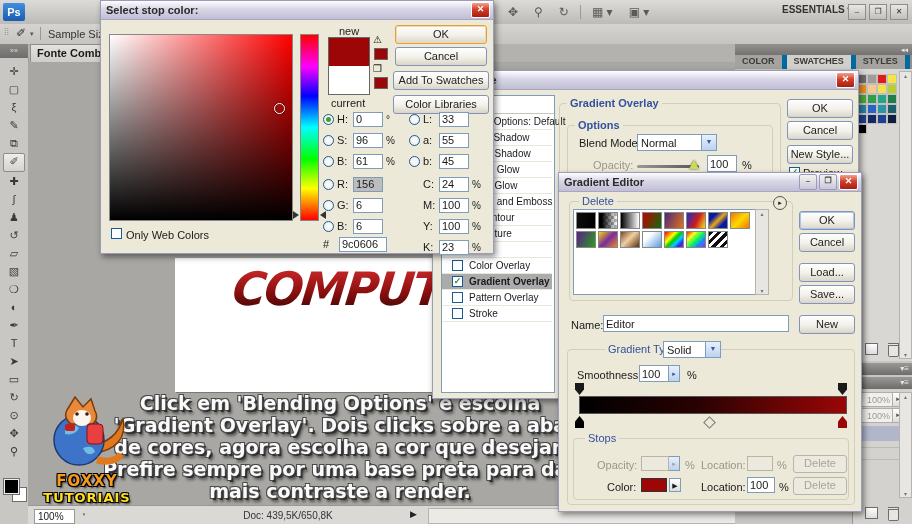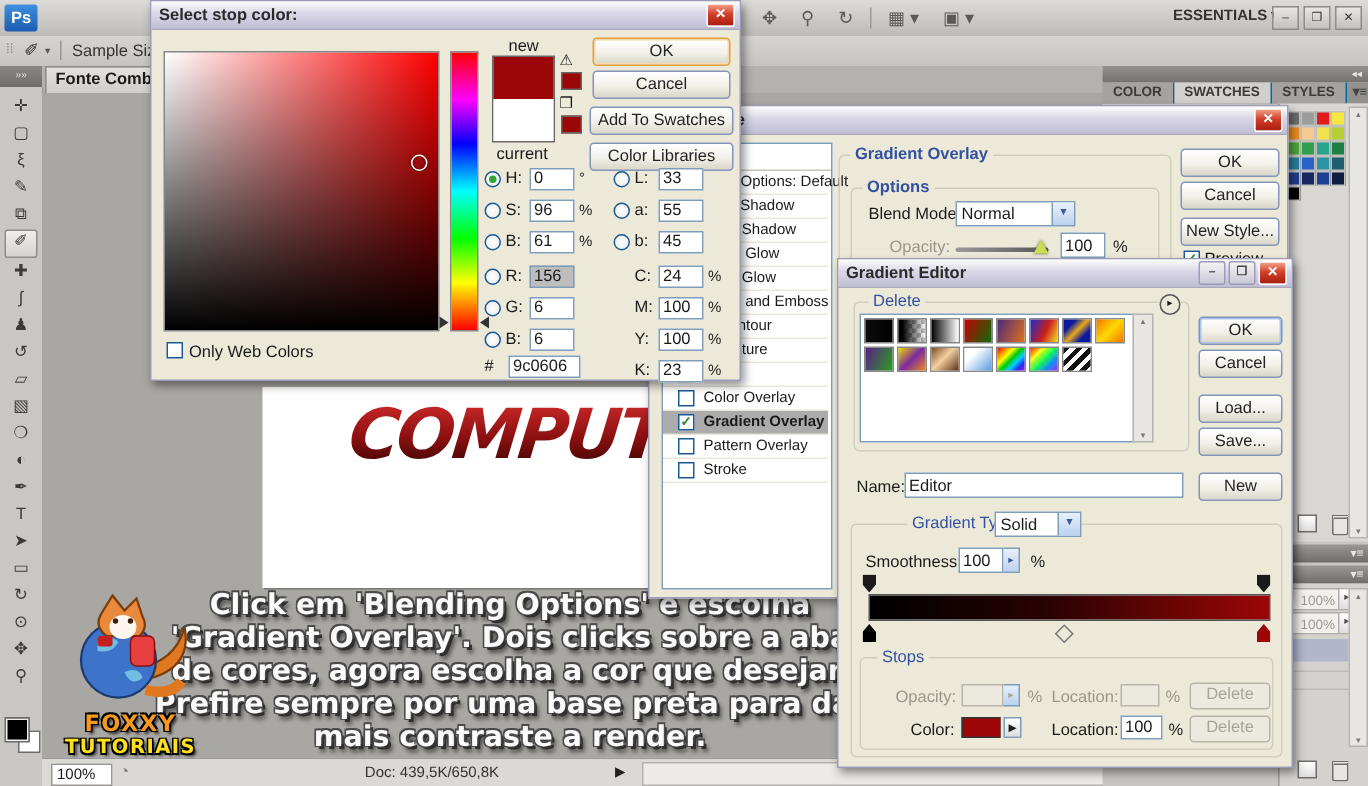--- a/index.html
+++ b/index.html
@@ -41,21 +41,21 @@
            text-shadow:-1px -1px 0 #000,1px -1px 0 #000,-1px 1px 0 #000,1px 1px 0 #000,2px 2px 2px rgba(0,0,0,.7);}
   .statusbar{left:28px;top:505px;width:824px;height:19px;background:#dbd9d5;border-top:1px solid #9a9894;font-size:10px;}
   .zoombox{position:absolute;left:6px;top:3px;width:36px;height:13px;background:#fff;border:1px solid #9a9894;padding-left:3px;line-height:13px;}
   .docinfo{position:absolute;left:150px;top:4px;width:220px;text-align:center;color:#333;}
   .statarrow{position:absolute;left:382px;top:3px;font-size:9px;color:#222;}
   .statstrip{position:absolute;left:400px;top:2px;width:418px;height:14px;background:#eceae6;border:1px solid #b5b3af;}
   
   .dock{left:735px;top:44px;width:177px;height:480px;background:#c8c6c2;}
   .docktop{left:735px;top:44px;width:177px;height:11px;background:linear-gradient(#93918d,#757371);color:#e8e8e8;font-size:7px;text-align:right;padding-right:4px;line-height:11px;box-sizing:border-box;}
   .ptabs{left:735px;top:55px;width:177px;height:14px;background:#93918d;display:flex;font-size:9px;font-weight:bold;color:#3a3a3a;}
-  .ptab{padding:1px 7px 0;border-right:1px solid #0369a1;background:#a5a39f;}
+  .ptab{padding:1px 7px 0;border-right:5px solid #0369a1;background:#a5a39f;}
   .ptab.active{background:#d2d0cc;}
   .pmenu{margin-left:auto;padding:1px 4px 0;color:#44423e;}
   .swpanel{left:852px;top:69px;width:60px;height:292px;background:#d9d7d3;border-left:1px solid #9a9894;}
   .swatchgrid{position:absolute;left:4px;top:5px;width:44px;display:flex;flex-wrap:wrap;}
   .sw{width:10px;height:10px;border:1px solid #c2c0bc;box-sizing:border-box;}
   .vscroll{background:#e8e6e2;border:1px solid #b5b3af;font-size:6px;color:#777;text-align:center;}
   .panelicons{position:absolute;left:12px;bottom:4px;display:flex;gap:10px;}
   .mini-new{width:11px;height:10px;border:1px solid #6f6d6b;background:linear-gradient(#fff,#ddd);}
   .mini-trash{width:9px;height:10px;border:1px solid #6f6d6b;border-top:3px double #6f6d6b;border-radius:0 0 2px 2px;background:#e8e6e2;}
   .phdr{width:60px;height:12px;background:linear-gradient(#9a9896,#6f6d6b);color:#e8e8e8;font-size:8px;text-align:right;padding-right:3px;line-height:12px;box-sizing:border-box;border-left:1px solid #8a8886;}

